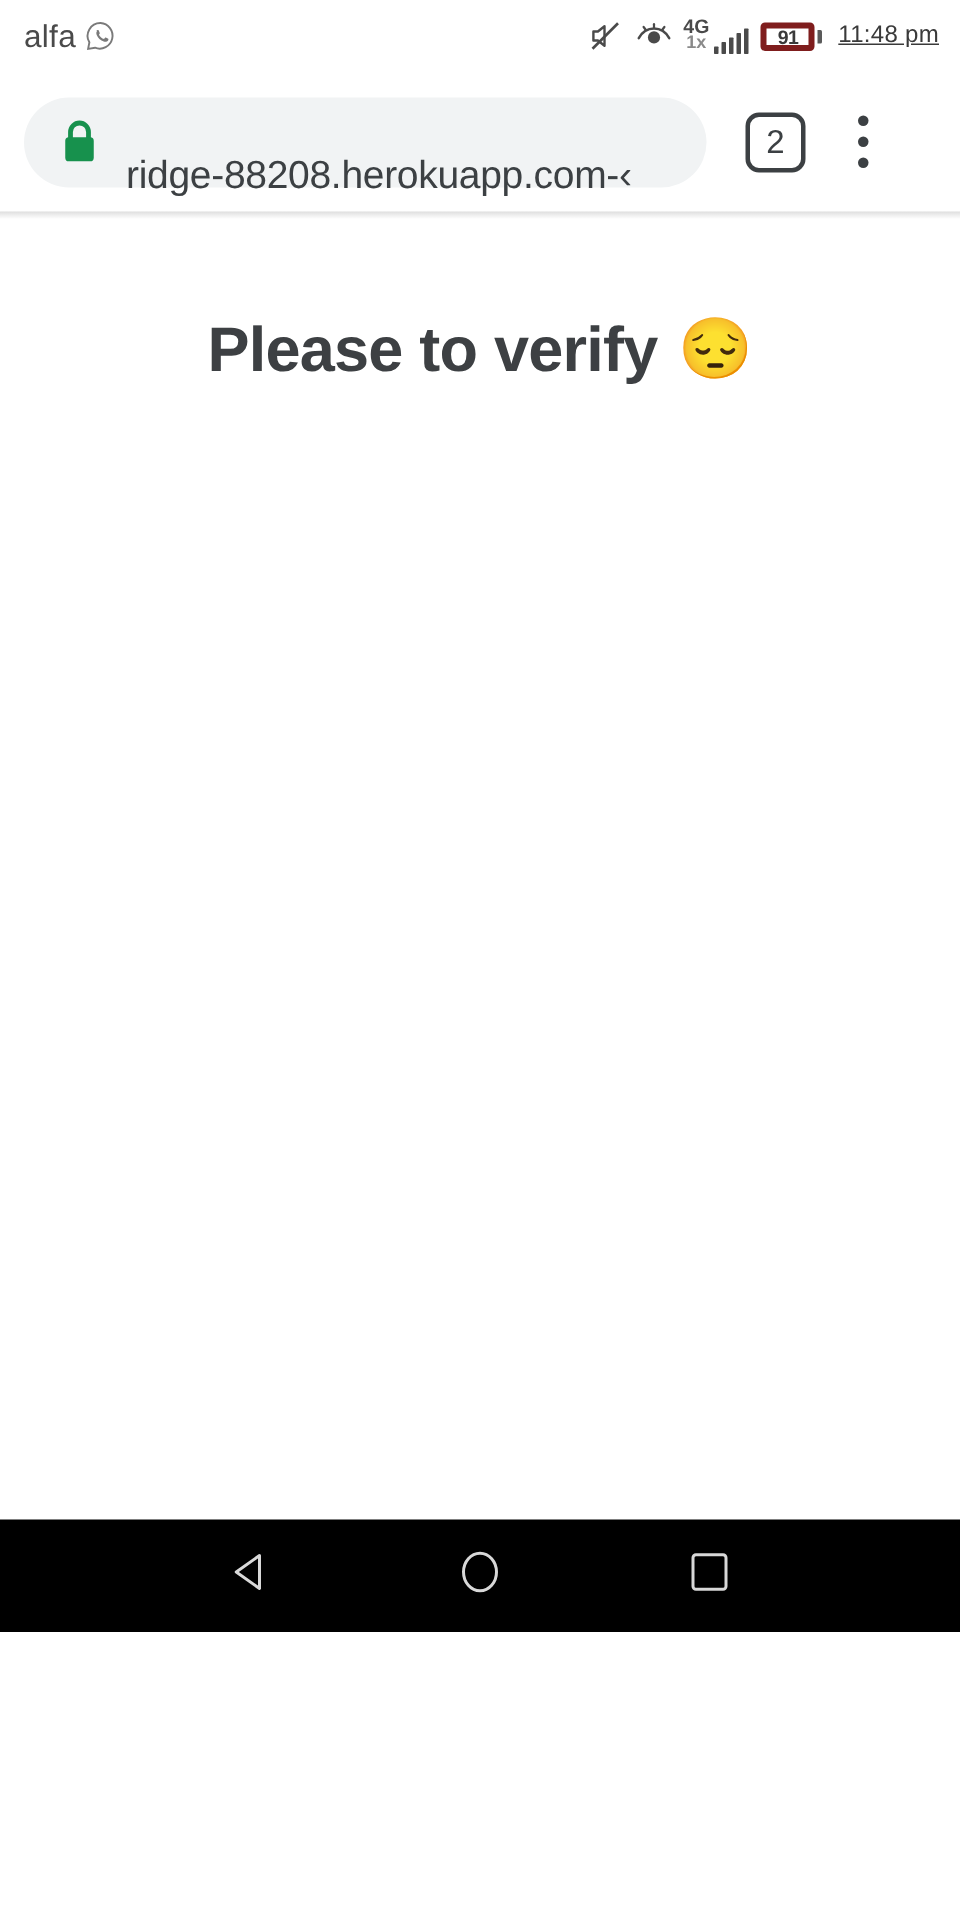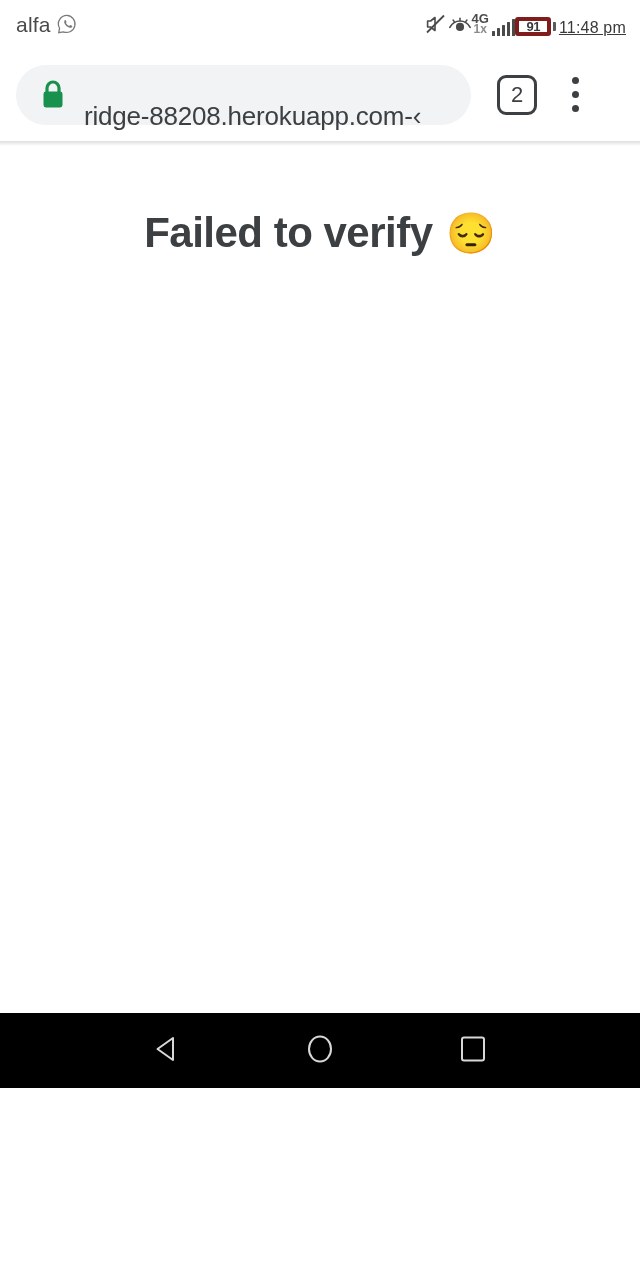--- a/index.html
+++ b/index.html
@@ -40,21 +40,22 @@
     gap: 5px;
   }
   .carrier {
     font-size: 21px;
     color: #4a4a4a;
     letter-spacing: 0.2px;
     line-height: 1;
   }
   .sb-right {
     display: flex;
-    align-items: flex-end;
+    align-items: center;
+    gap: 8px;
   }
   .clock {
     font-size: 16px;
     color: #3a3a3a;
     letter-spacing: 0.2px;
     margin-left: 3px;
     line-height: 1;
     text-decoration: underline;
   }
   .icon-wrap {
@@ -338,21 +339,21 @@
     </div>
     <div class="menu-dots">
       <b></b>
         <b></b>
         <b></b>
     </div>
   </div>
 
   <div class="content">
     <h1 class="page-title">
-      <span>Failed to verify</span>
+      <span>Please to verify</span>
       <span class="emoji">😔</span>
     </h1>
   </div>
 
   <div class="navbar">
     <div class="nav-btn">
       <span>
         <svg width="30" height="30" viewBox="0 0 30 30">
           <path d="M21 4 5.5 15 21 26z" fill="none" stroke="#d8d8d8" stroke-width="2" stroke-linejoin="round"></path>
         </svg>

